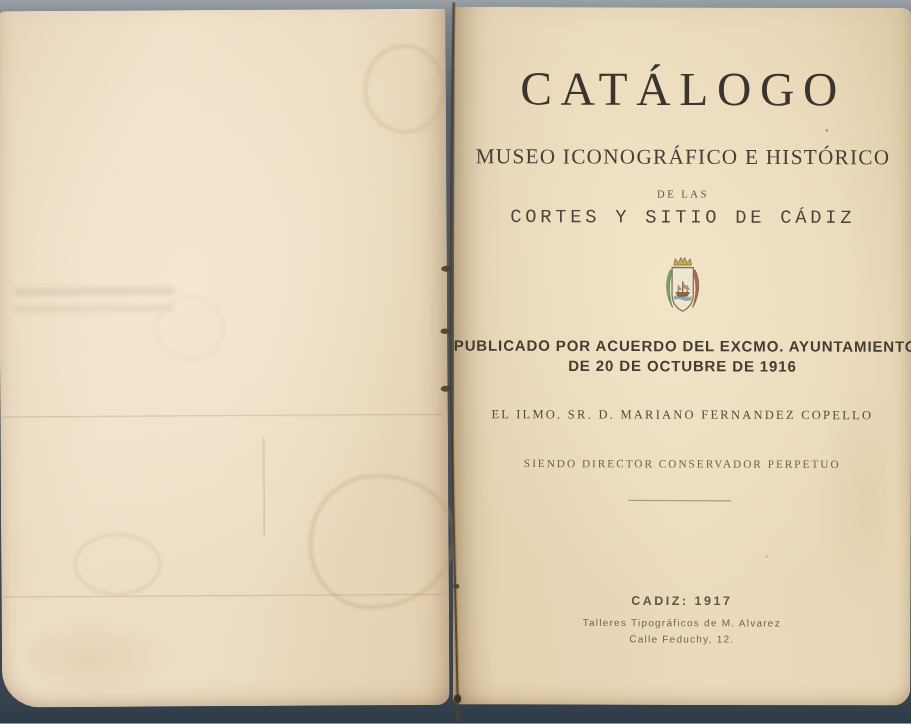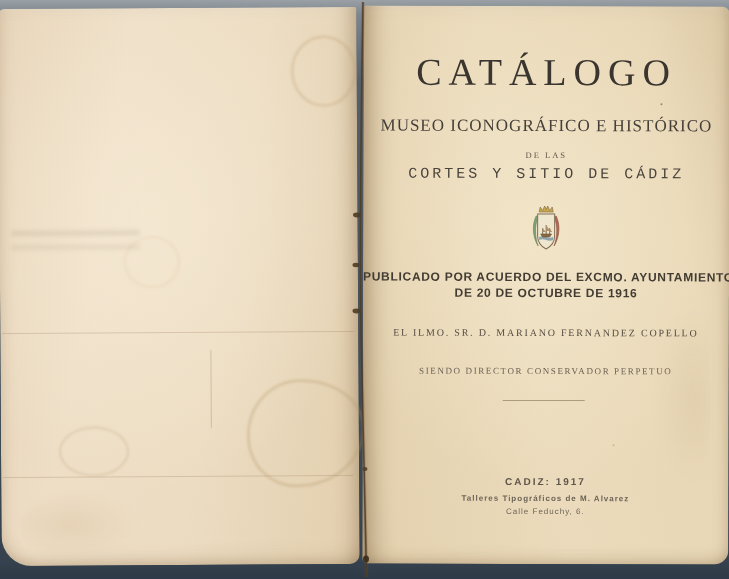--- a/index.html
+++ b/index.html
@@ -61,21 +61,21 @@
   #museum-line{top:110px;font-size:17px;letter-spacing:1px;color:#453f38;}
   #delas-line{top:144px;font-size:8.5px;letter-spacing:2px;color:#5d544a;}
   #cortes-line{top:160px;font-size:15px;letter-spacing:3px;color:#4a443c;font-family:Liberation Mono, monospace;}
   #emblem-wrap{top:198px;}
   #pub-line1{top:264px;font-family:"Liberation Sans",sans-serif;font-weight:700;font-size:12px;letter-spacing:.7px;color:#423c33;}
   #pub-line2{top:280px;font-family:"Liberation Sans",sans-serif;font-weight:700;font-size:12px;letter-spacing:.7px;color:#423c33;}
   #dir-line1{top:312px;font-size:9px;letter-spacing:1.6px;color:#6b6155;margin-top:48px;}
   #dir-line2{top:321px;font-size:10px;letter-spacing:1.8px;color:#554c42;}
   #imprint-rule{position:absolute;left:140px;top:394px;width:82px;height:1px;background:rgba(120,100,70,.55);}
   #imprint-city{top:470px;font-family:"Liberation Sans",sans-serif;font-size:10px;font-weight:700;letter-spacing:2px;color:#5e564a;}
-  #imprint-printer{top:488px;font-family:"Liberation Sans",sans-serif;font-size:8px;letter-spacing:1px;color:#6d6457;font-weight:bold;}
+  #imprint-printer{top:488px;font-family:"Liberation Sans",sans-serif;font-size:8px;letter-spacing:1px;color:#6d6457;}
   #imprint-address{top:501px;font-family:"Liberation Sans",sans-serif;font-size:8px;letter-spacing:1px;color:#6d6457;}
   .speck{position:absolute;background:rgba(80,70,55,.55);border-radius:50%;}
   #rp-stain{position:absolute;right:18px;top:300px;width:60px;height:180px;background:radial-gradient(ellipse at 70% 50%, rgba(175,145,100,.12), rgba(175,145,100,0) 70%);filter:blur(2px);}
 </style>
 </head>
 <body>
 
 <div id="scan">
 
   <div id="left-page" class="page">
@@ -124,21 +124,21 @@
 
     <div id="pub-line1" class="rp-text">PUBLICADO POR ACUERDO DEL EXCMO. AYUNTAMIENTO</div>
     <div id="pub-line2" class="rp-text">DE 20 DE OCTUBRE DE 1916</div>
     <div id="dir-line1" class="rp-text">SIENDO DIRECTOR CONSERVADOR PERPETUO</div>
     <div id="dir-line2" class="rp-text">EL ILMO. SR. D. MARIANO FERNANDEZ COPELLO</div>
 
     <div id="imprint-rule"></div>
 
     <div id="imprint-city" class="rp-text">CADIZ: 1917</div>
     <div id="imprint-printer" class="rp-text">Talleres Tipográficos de M. Alvarez</div>
-    <div id="imprint-address" class="rp-text">Calle Feduchy, 6.</div>
+    <div id="imprint-address" class="rp-text">Calle Feduchy, 12.</div>
 
     <div class="speck" style="left:297px;top:97px;width:2px;height:2px;"></div>
     <div class="speck" style="left:250px;top:438px;width:2px;height:2px;opacity:.4;"></div>
   </div>
 
   <svg id="gutter-svg" width="50" height="579" viewBox="0 0 50 579">
     <path d="M25 2 C23.5 90 21.5 230 23 330 C24.5 430 27 510 28.5 577" fill="none" stroke="#44321e" stroke-width="1.6" opacity="0.85"></path>
     <path d="M25 2 C23.5 90 21.5 230 23 330 C24.5 430 27 510 28.5 577" fill="none" stroke="#6b543a" stroke-width="3.5" opacity="0.25"></path>
 
     <ellipse cx="19" cy="215" rx="4" ry="2.4" fill="#4e3c26" opacity="0.9"></ellipse>

